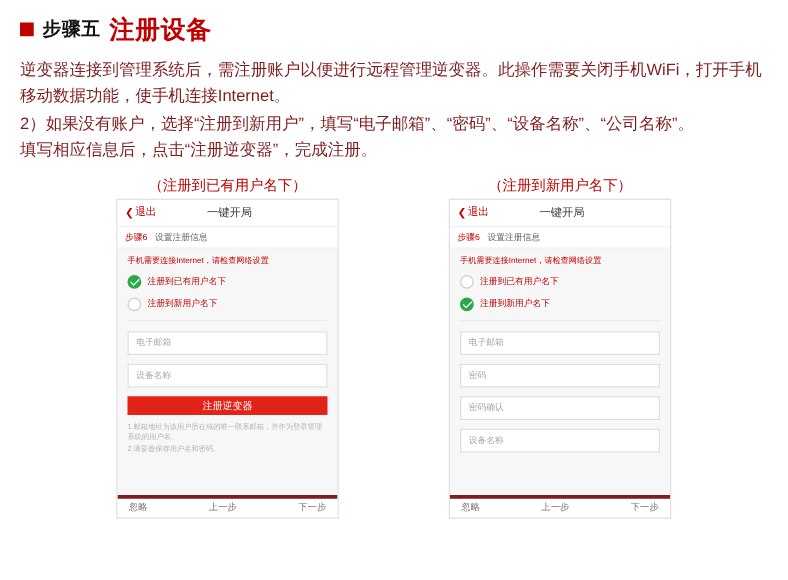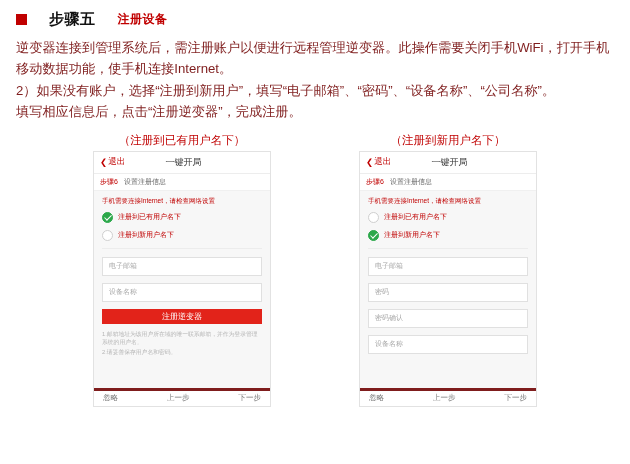--- a/index.html
+++ b/index.html
@@ -18,37 +18,37 @@
     position: relative;
     width: 630px;
     height: 464px;
     box-sizing: border-box;
     padding: 8px 14px 0 14px;
   }
   
   .heading {
     display: flex;
     align-items: center;
-    gap: 22px;
+    gap: 7px;
     margin: 2px 0 8px 2px;
   }
   .heading .marker {
     width: 11px;
     height: 11px;
     background: #c00000;
     flex: 0 0 auto;
   }
   .heading .h-step {
     font-size: 15px;
     font-weight: bold;
     color: #111;
     letter-spacing: 0.5px;
   }
   .heading .h-title {
-    font-size: 12px;
+    font-size: 20px;
     font-weight: bold;
     color: #c00000;
     letter-spacing: 0.5px;
   }
   
   .body-text {
     font-size: 13.2px;
     line-height: 1.62;
     color: #7f1d1d;
     margin: 0 2px;

